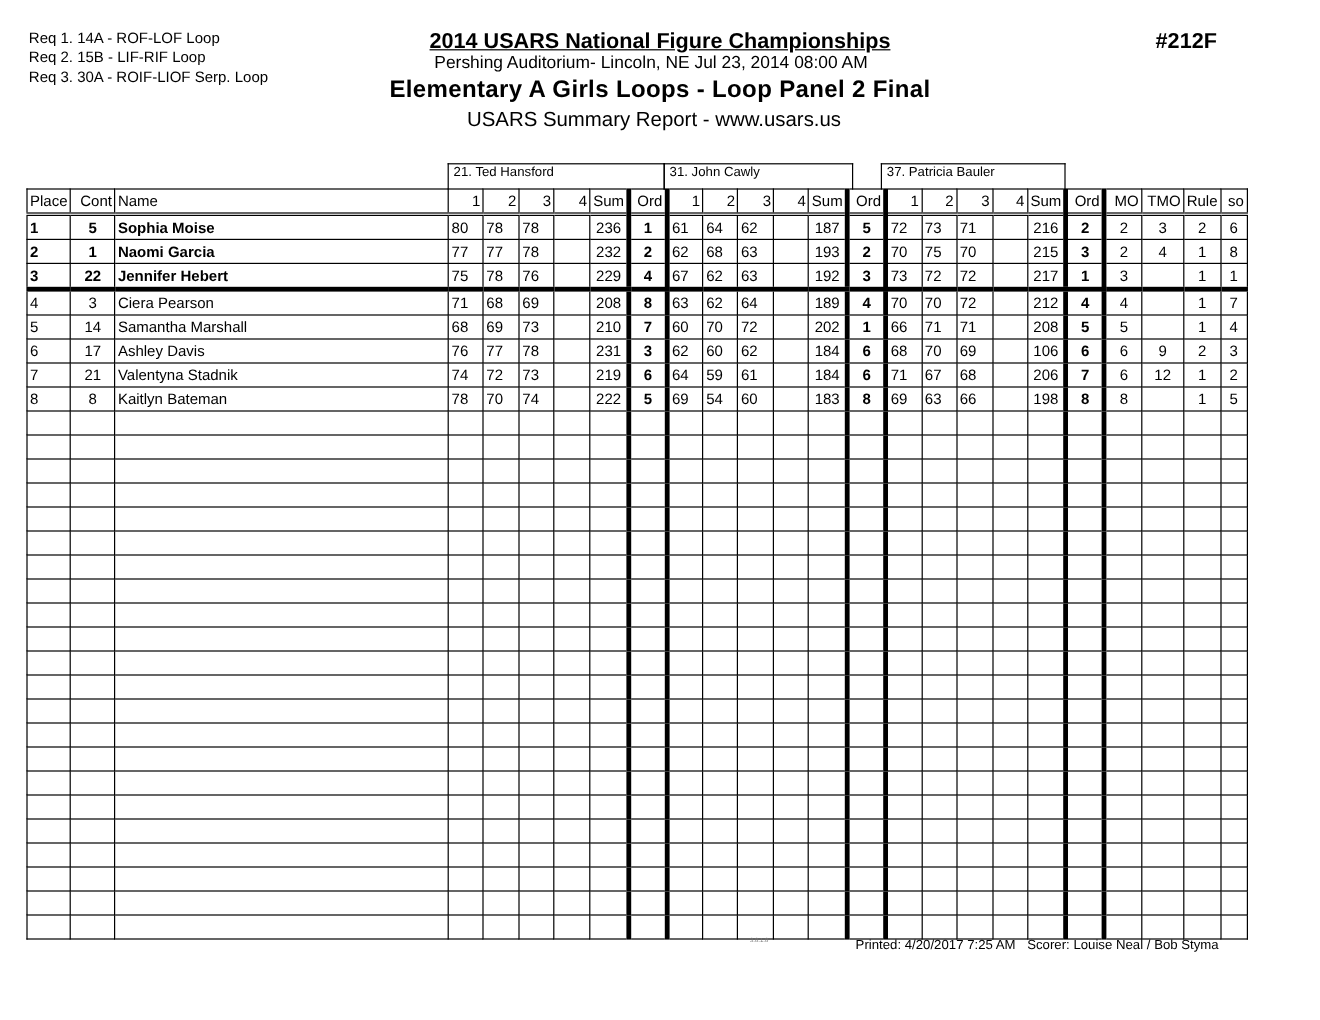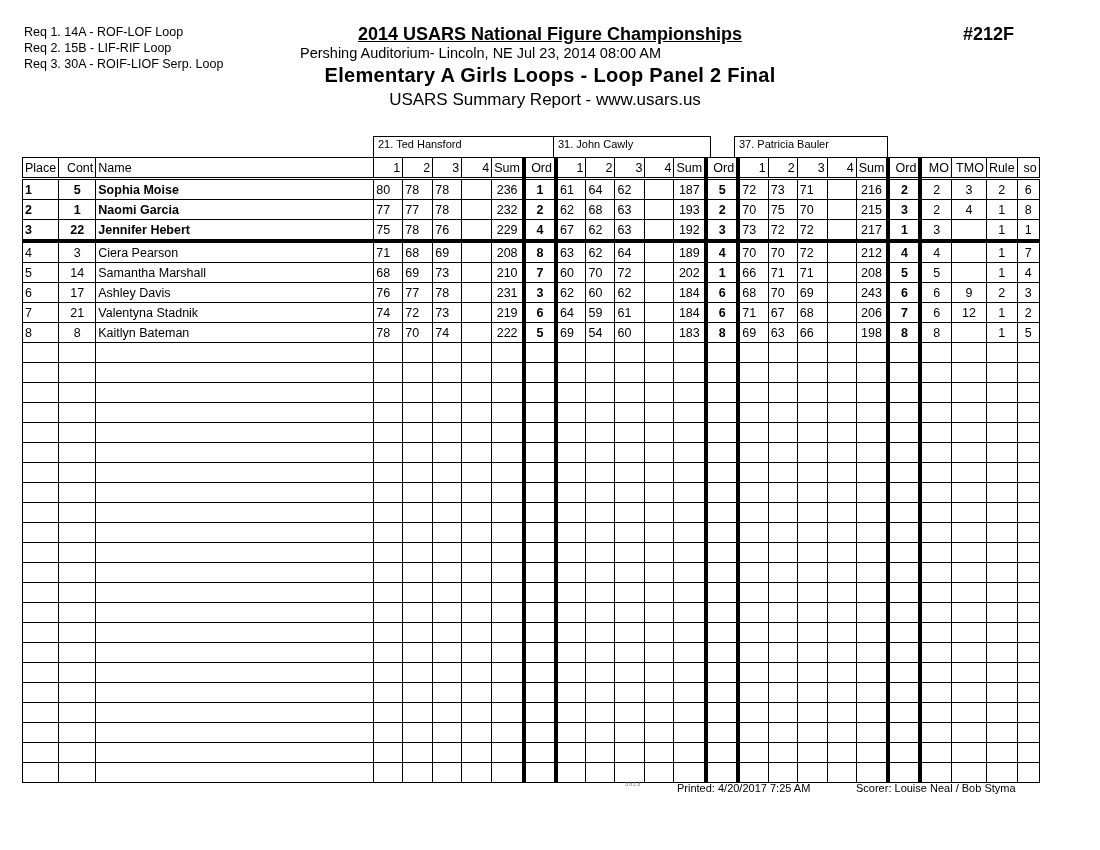--- a/index.html
+++ b/index.html
@@ -1,21 +1,21 @@
 <!DOCTYPE html>
 <html><head>
   <meta charset="utf-8">
   <style>
     html, body { margin:0; padding:0; background:#ffffff; }
     body { width:1100px; height:850px; position:relative; overflow:hidden;
            font-family:"Liberation Sans", sans-serif; color:#000; }
     .abs { position:absolute; }
     .req { left:24px; font-size:12.5px; line-height:16px; }
     .title1 { left:300px; width:500px; text-align:center; top:24px; font-size:18px; font-weight:bold;text-decoration:underline; }
-    .title2 { left:300px; width:485px; top:45px; font-size:14.5px; }
+    .title2 { left:300px; width:485px; text-align:center; top:45px; font-size:14.5px; }
     .title3 { left:250px; width:600px; text-align:center; top:64px; font-size:20px; font-weight:bold; letter-spacing:0.3px; }
     .title4 { left:300px; width:490px; text-align:center; top:90px; font-size:17px; }
     .eventno { left:963px; top:24px; font-size:18px; font-weight:bold; }
 
     .judgebox { top:136px; height:22px; border:1px solid #000; border-bottom:none; font-size:11px;
                 padding-left:4px; box-sizing:border-box; line-height:14px; }
 
     table.grid { position:absolute; left:22px; top:157px; border-collapse:collapse; table-layout:fixed; }
     table.grid td, table.grid th { border:1px solid #000; height:19px; padding:0 2px; font-size:12.5px;
                   white-space:nowrap; overflow:hidden; font-weight:normal; }
@@ -256,21 +256,21 @@
         <td class="l">62</td>
         <td class="l">60</td>
         <td class="l">62</td>
         <td class="l"></td>
         <td class="r">184</td>
         <td class="c b thickL thickR">6</td>
         <td class="l">68</td>
         <td class="l">70</td>
         <td class="l">69</td>
         <td class="l"></td>
-        <td class="r">243</td>
+        <td class="r">106</td>
         <td class="c b thickL thickR">6</td>
         <td class="c">6</td>
         <td class="c">9</td>
         <td class="c">2</td>
         <td class="r">3</td>
       </tr>
       <tr>
         <td class="l">7</td>
         <td class="c">21</td>
         <td class="l">Valentyna Stadnik</td>
@@ -915,14 +915,14 @@
         <td class="thickL thickR"></td>
         <td></td>
         <td></td>
         <td></td>
         <td></td>
       </tr>
     </tbody>
 </table>
 
 <div class="abs ver">3.8.1.8</div>
-<div class="abs footer" style="left:649px;padding-left:28px;">Printed:  4/20/2017  7:25 AM</div>
+<div class="abs footer" style="left:685px;padding-left:28px;">Printed:  4/20/2017  7:25 AM</div>
 <div class="abs footer" style="left:856px;">Scorer:   Louise Neal / Bob Styma</div>
 
 </body></html>

